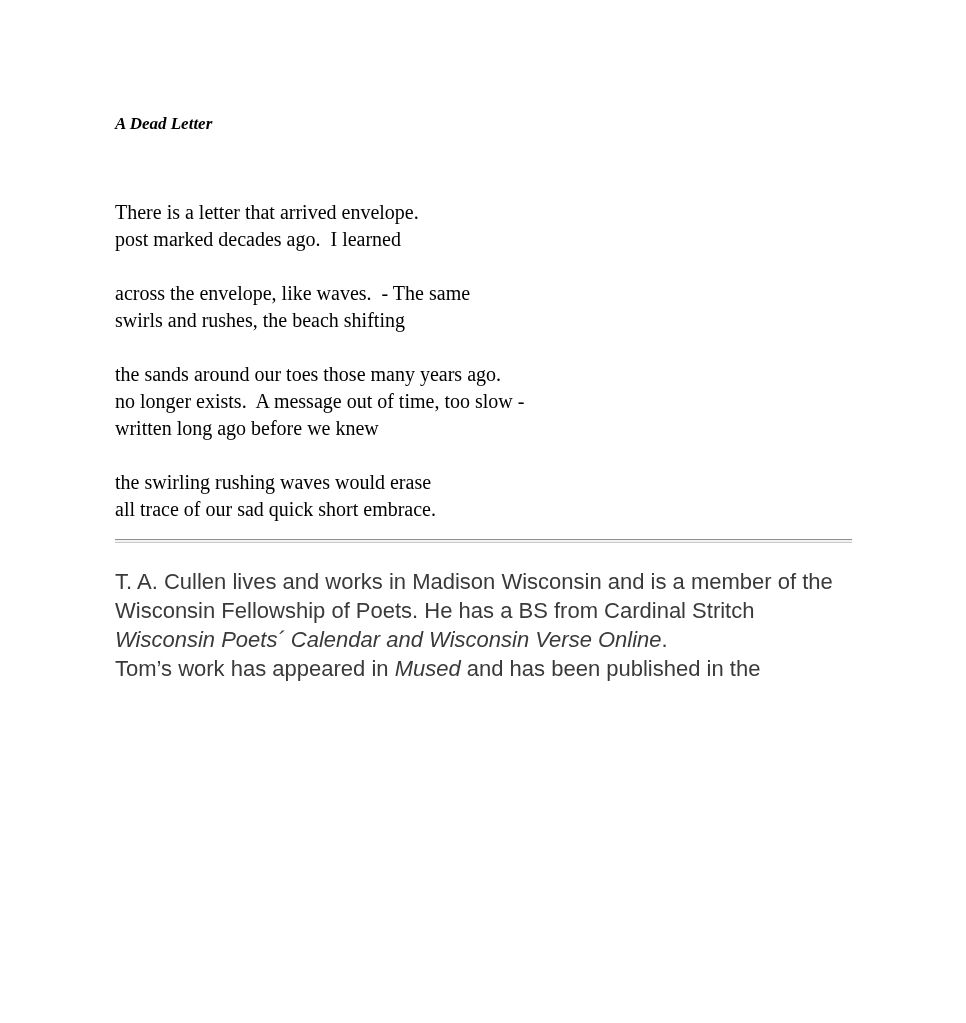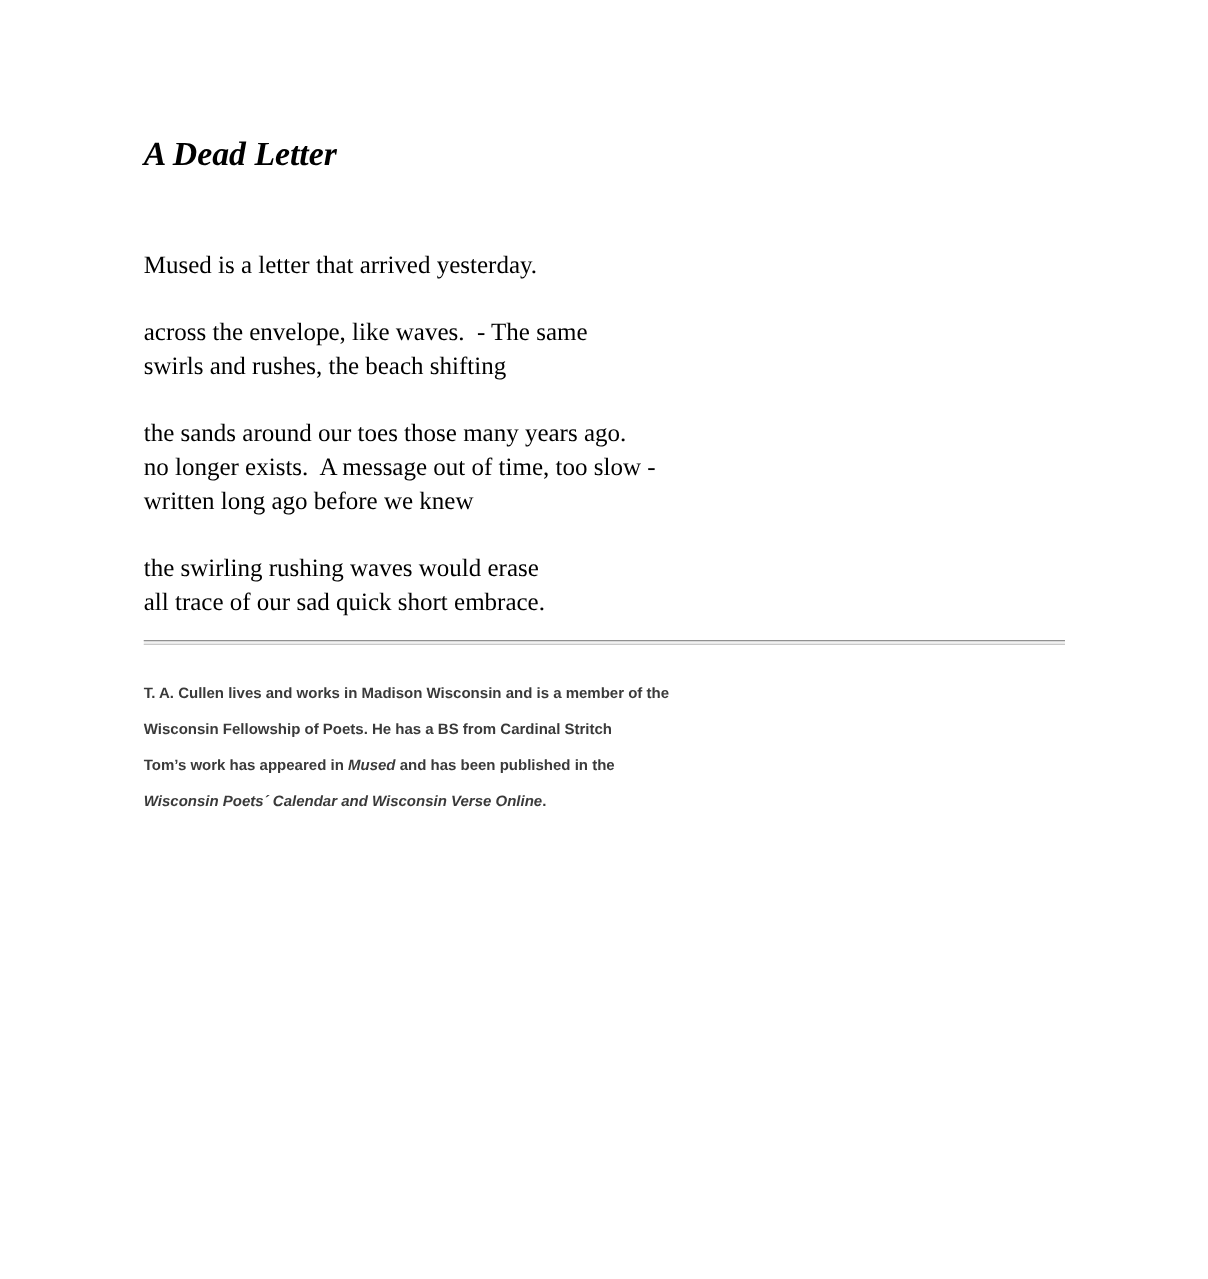--- a/index.html
+++ b/index.html
@@ -17,21 +17,21 @@
   }
   .content {
     position: absolute;
     left: 115px;
     top: 110px;
     width: 737px;
   }
   .poem-title {
     margin: 0;
     font-family: "Liberation Serif", serif;
-    font-size: 27px;
+    font-size: 17px;
     line-height: 27px;
     font-weight: bold;
     font-style: italic;
     color: #000000;
   }
   .poem {
     margin-top: 62px;
   }
   .stanza {
     margin: 0 0 27px 0;
@@ -51,40 +51,40 @@
     height: 2px;
     border-top: 1px solid #909090;
     border-bottom: 1px solid #c9c9c9;
     background: #f2f2f2;
   }
   .bio {
     margin-top: 24px;
   }
   .bio-line {
     font-family: "Liberation Sans", sans-serif;
-    font-size: 12px;
+    font-size: 22px;
     line-height: 29px;
     color: #3a3a3a;
     white-space: pre-wrap;
-    font-weight: bold;
   }
   .bio-line .italic {
     font-style: italic;
   }
 </style>
 </head>
 <body>
 
 <div class="page">
   <div class="content">
     <h1 class="poem-title">A Dead Letter</h1>
 
     <div class="poem">
         <div class="stanza">
-          <div class="poem-line">Mused is a letter that arrived yesterday.</div>
+          <div class="poem-line">There is a letter that arrived envelope.</div>
+          <div class="poem-line">post marked decades ago.  I learned</div>
         </div>
         <div class="stanza">
           <div class="poem-line">across the envelope, like waves.  - The same</div>
           <div class="poem-line">swirls and rushes, the beach shifting</div>
         </div>
         <div class="stanza">
           <div class="poem-line">the sands around our toes those many years ago.</div>
           <div class="poem-line">no longer exists.  A message out of time, too slow -</div>
           <div class="poem-line">written long ago before we knew</div>
         </div>
@@ -92,17 +92,17 @@
           <div class="poem-line">the swirling rushing waves would erase</div>
           <div class="poem-line">all trace of our sad quick short embrace.</div>
         </div>
       </div>
 
     <div class="divider"></div>
 
     <div class="bio">
         <div class="bio-line"><span class="">T. A. Cullen lives and works in Madison Wisconsin and is a member of the</span></div>
         <div class="bio-line"><span class="">Wisconsin Fellowship of Poets. He has a BS from Cardinal Stritch</span></div>
+        <div class="bio-line"><span class="italic">Wisconsin Poets´ Calendar and Wisconsin Verse Online</span><span class="">.</span></div>
         <div class="bio-line"><span class="">Tom’s work has appeared in </span><span class="italic">Mused</span><span class=""> and has been published in the</span></div>
-        <div class="bio-line"><span class="italic">Wisconsin Poets´ Calendar and Wisconsin Verse Online</span><span class="">.</span></div>
       </div>
   </div>
 </div>
 
 </body></html>

